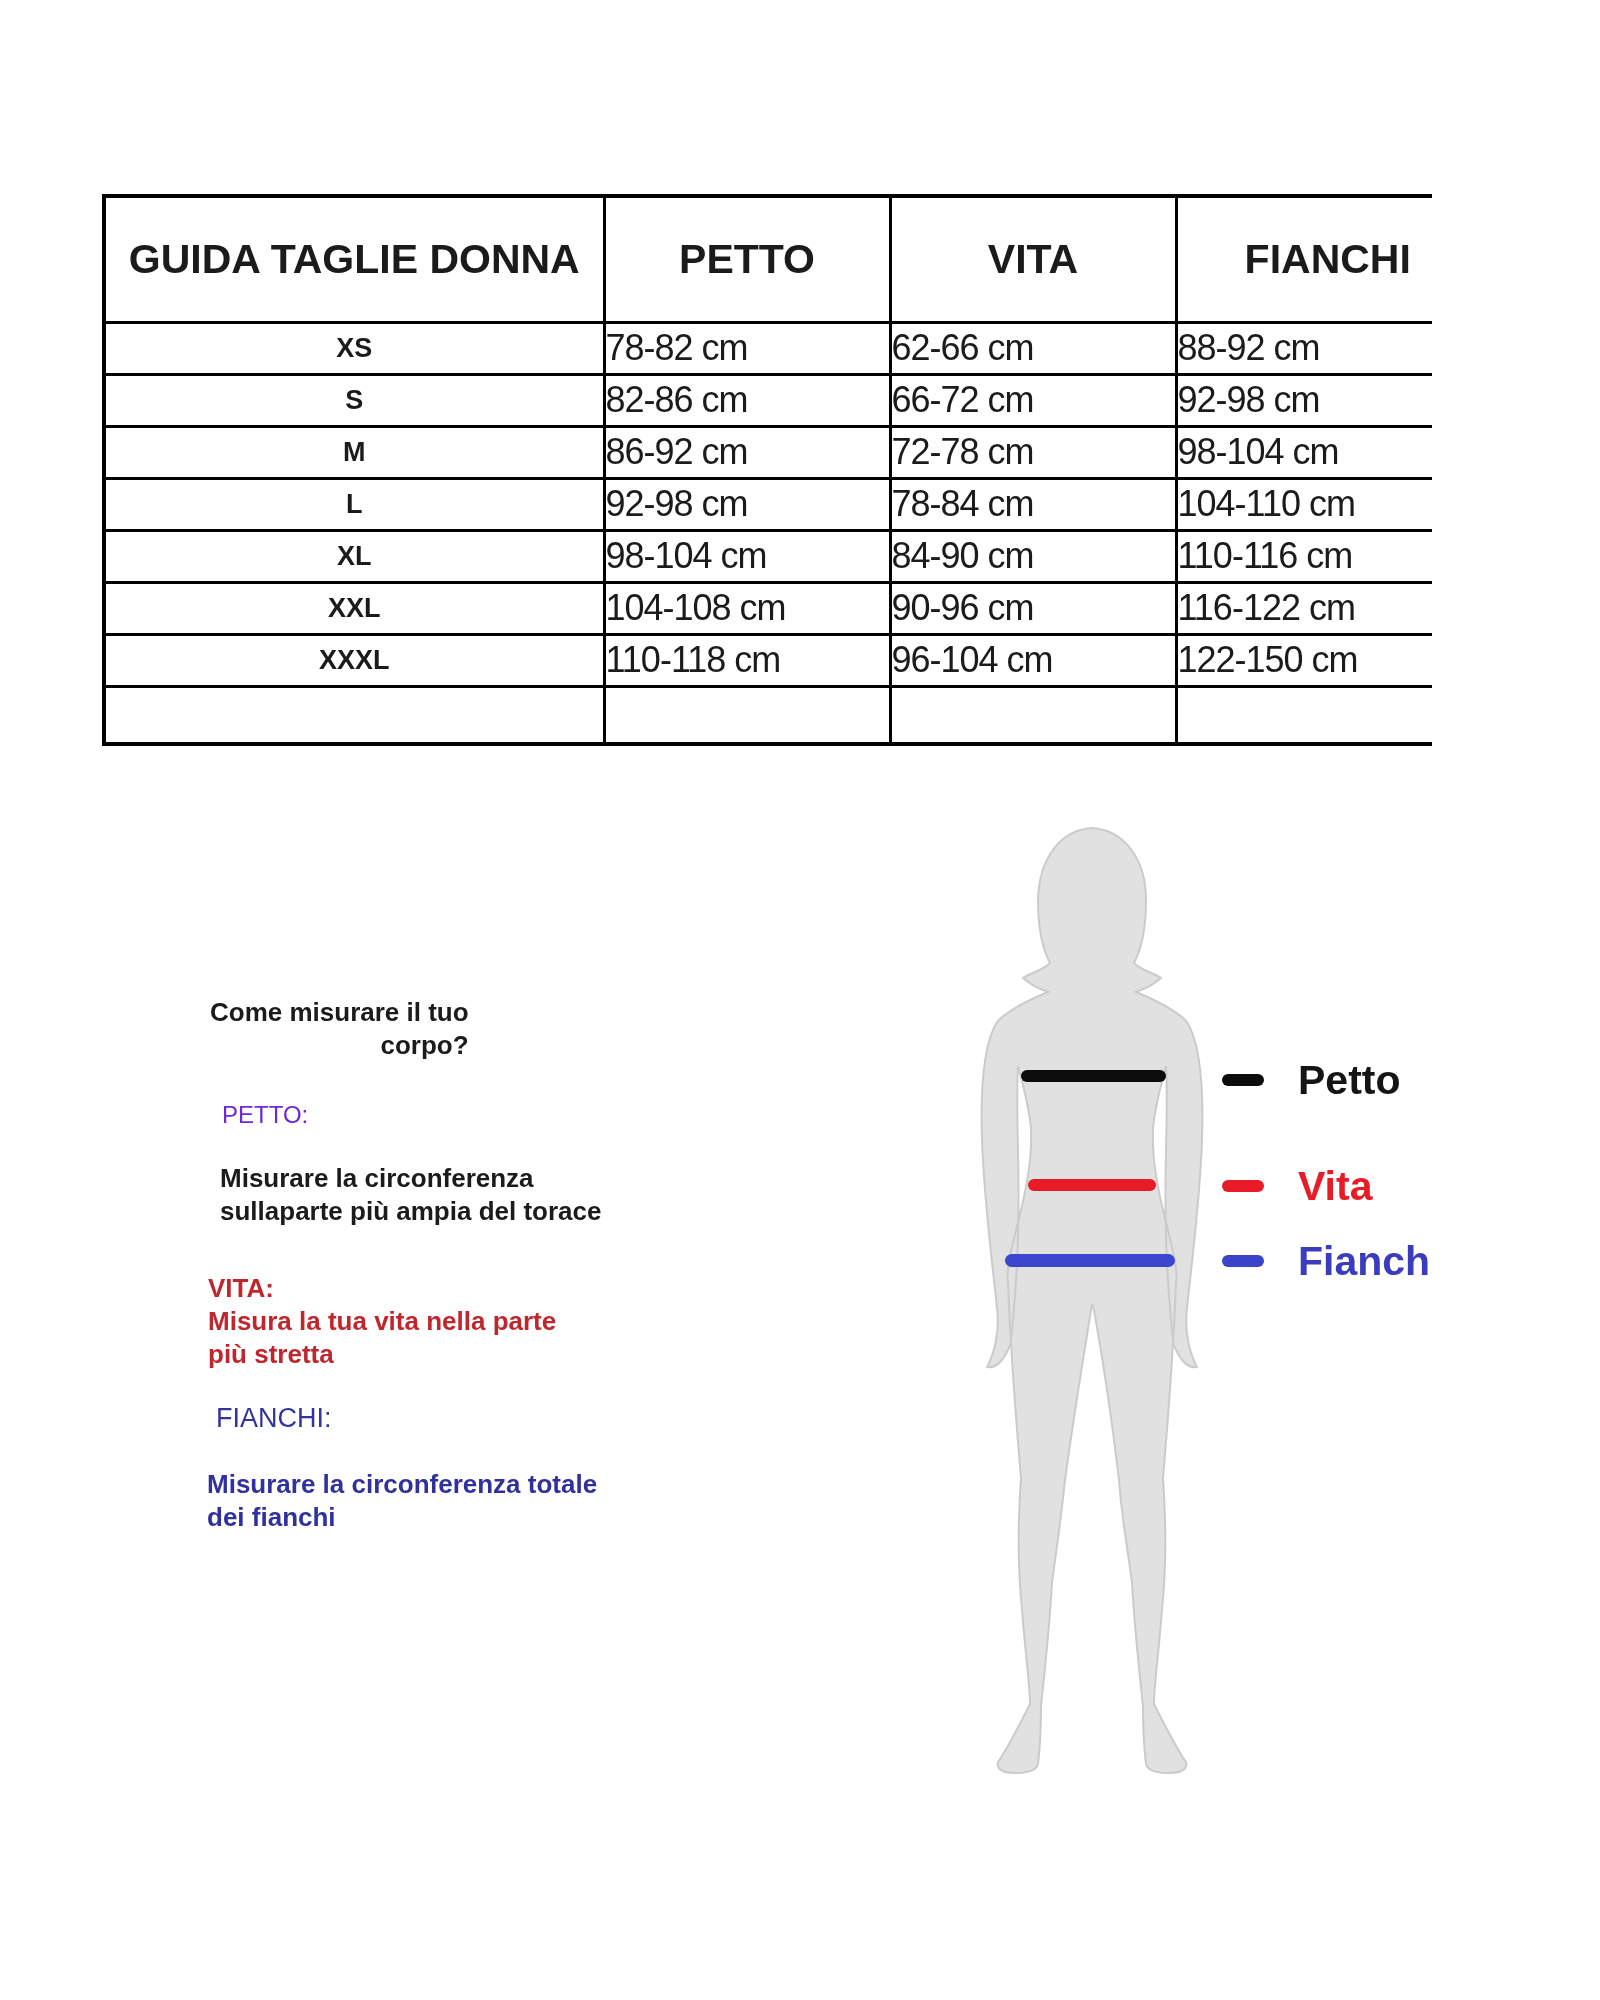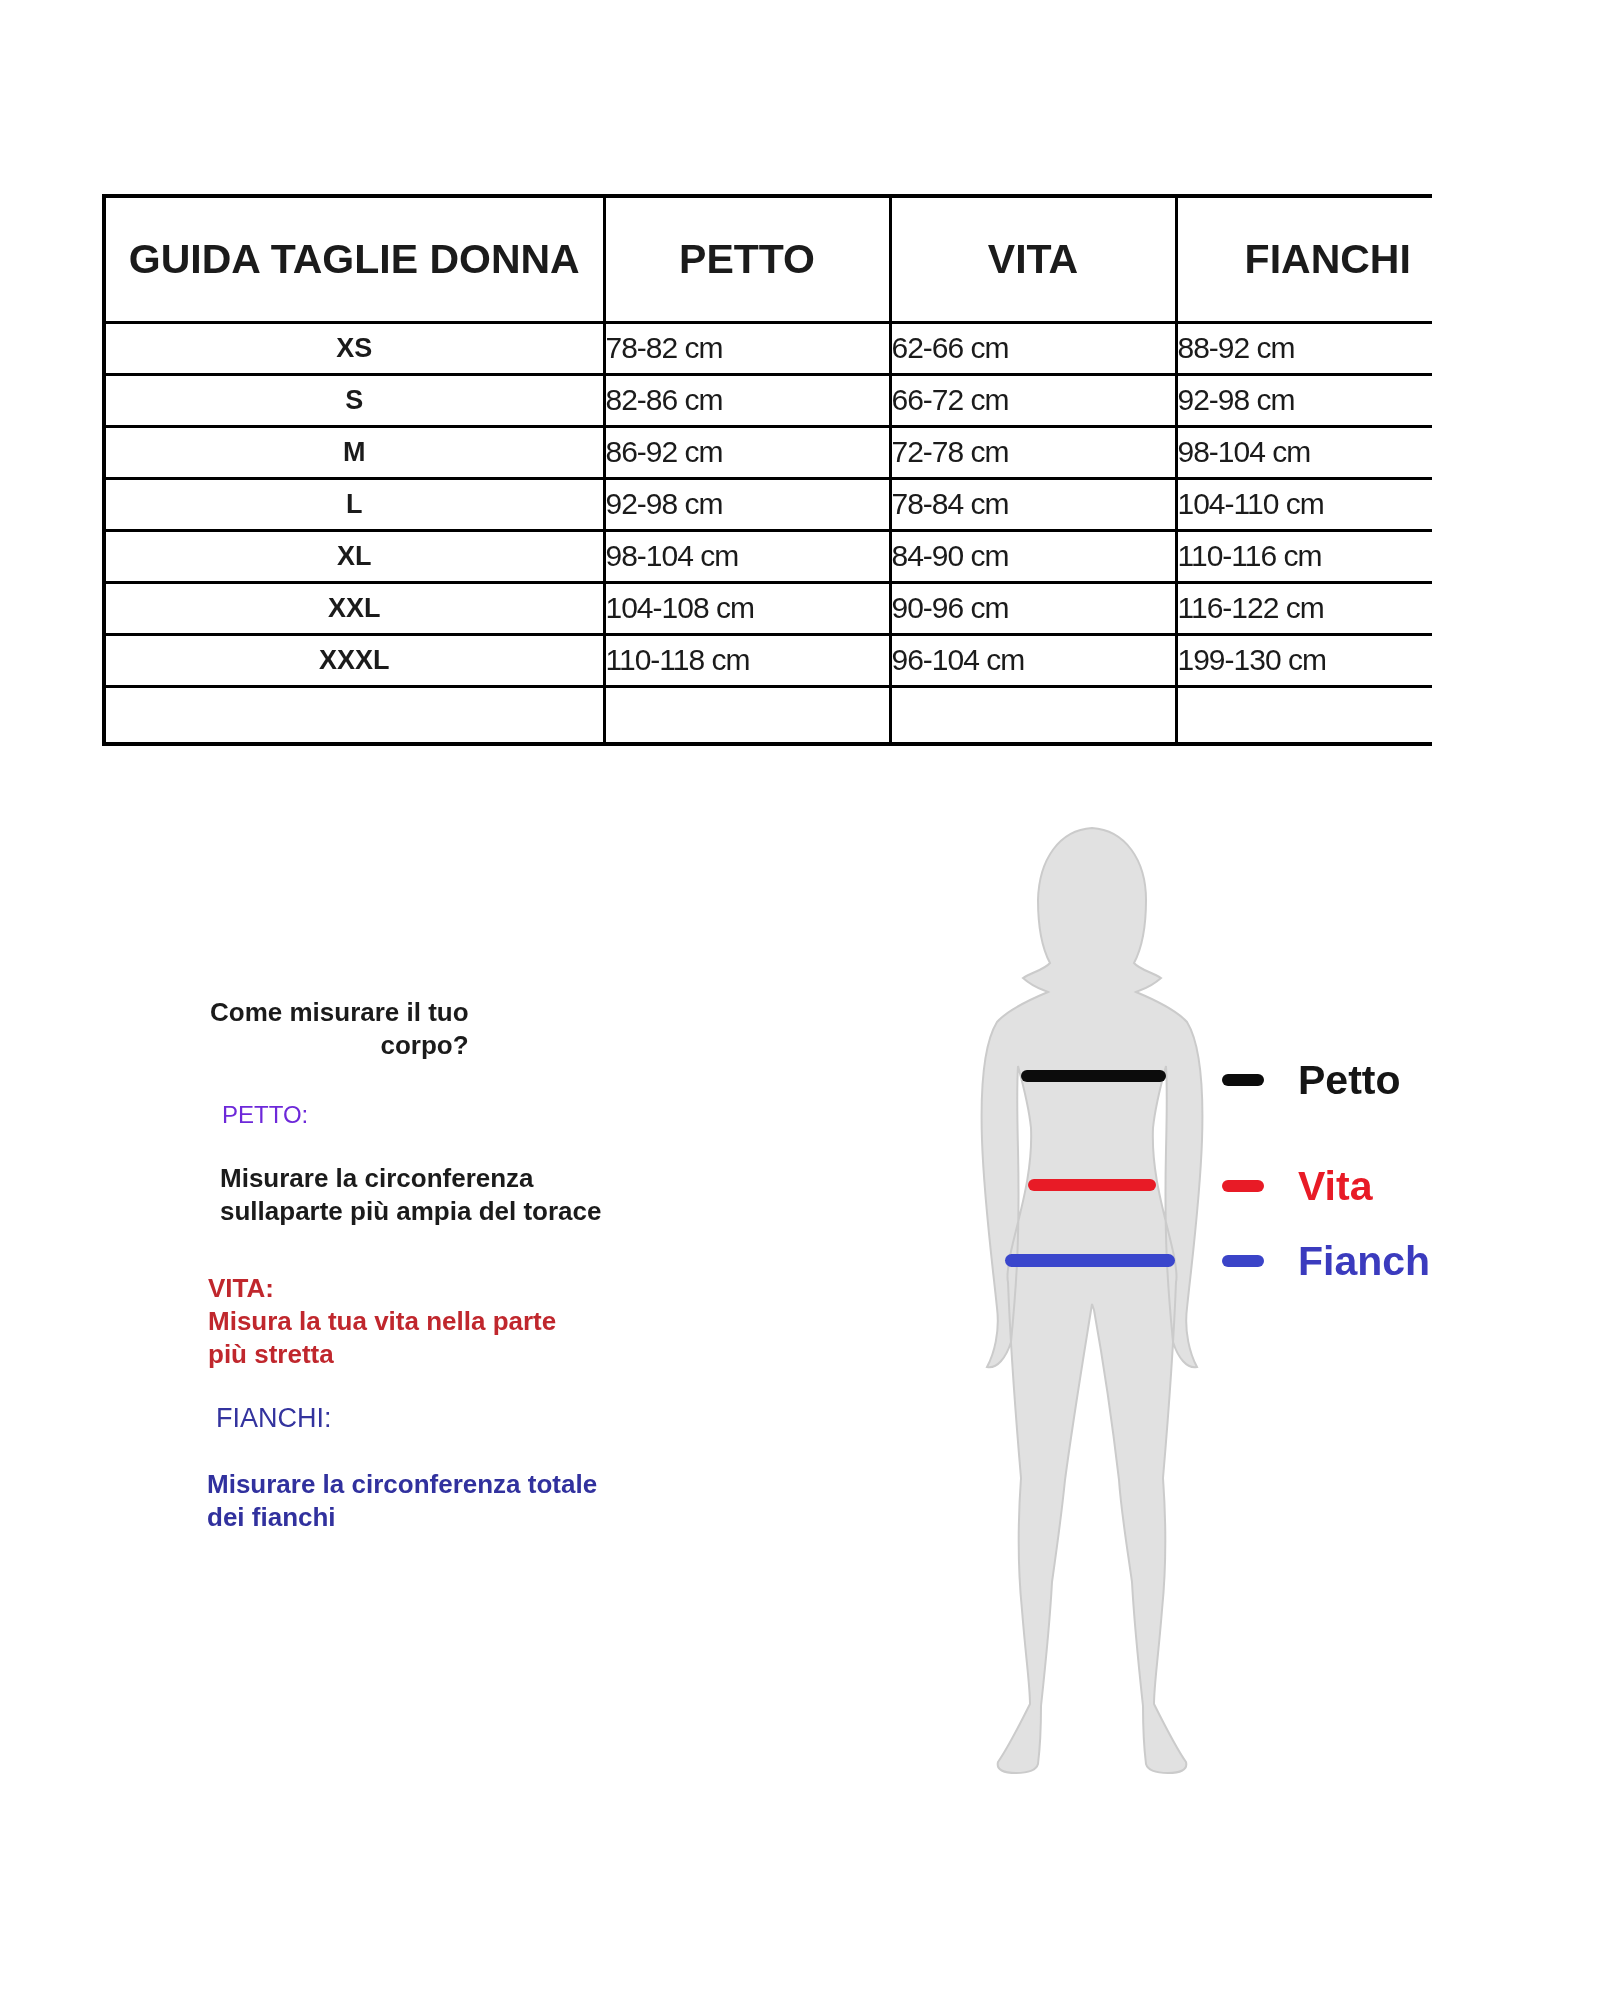--- a/index.html
+++ b/index.html
@@ -16,21 +16,21 @@
   }
   table.size-table th, table.size-table td{
     border:3px solid #000;padding:0;vertical-align:middle;overflow:hidden;white-space:nowrap;
   }
   tr.header-row{height:126px;}
   tr.data-row{height:52px;}
   tr.empty-row{height:58px;}
   th.guide-head{font-size:41px;font-weight:bold;text-align:center;letter-spacing:0px;}
   th.col-head{font-size:41px;font-weight:bold;text-align:center;}
   td.size-cell{font-size:27px;font-weight:bold;text-align:center;padding-right:140px;}
-  td.val-cell{font-size:30px;font-weight:normal;text-align:left;padding-left:11px;letter-spacing:-1px;}
+  td.val-cell{font-size:36px;font-weight:normal;text-align:left;padding-left:11px;letter-spacing:-1px;}
 
   
   .txt{position:absolute;white-space:pre-line;line-height:33px;font-size:26px;}
   .txt-title{left:210px;top:996px;font-weight:bold;color:#1b1b1b;text-align:right;}
   .txt-petto-label{left:222px;top:1098px;font-weight:normal;color:#6d28d9;font-size:24px;}
   .txt-petto{left:220px;top:1162px;font-weight:bold;color:#1b1b1b;}
   .txt-vita{left:208px;top:1272px;font-weight:bold;color:#C0272D;}
   .txt-fianchi-label{left:216px;top:1402px;font-weight:normal;color:#33339E;font-size:27px;}
   .txt-fianchi{left:207px;top:1468px;font-weight:bold;color:#31319E;}
 
@@ -107,21 +107,21 @@
     <tr class="data-row">
       <td class="size-cell">XXL</td>
       <td class="val-cell">104-108 cm</td>
       <td class="val-cell">90-96 cm</td>
       <td class="val-cell">116-122 cm</td>
     </tr>
     <tr class="data-row">
       <td class="size-cell">XXXL</td>
       <td class="val-cell">110-118 cm</td>
       <td class="val-cell">96-104 cm</td>
-      <td class="val-cell">199-130 cm</td>
+      <td class="val-cell">122-150 cm</td>
     </tr>
     <tr class="empty-row">
       <td class="size-cell"></td>
       <td class="val-cell"></td>
       <td class="val-cell"></td>
       <td class="val-cell"></td>
     </tr>
   </tbody>
     </table>
 

